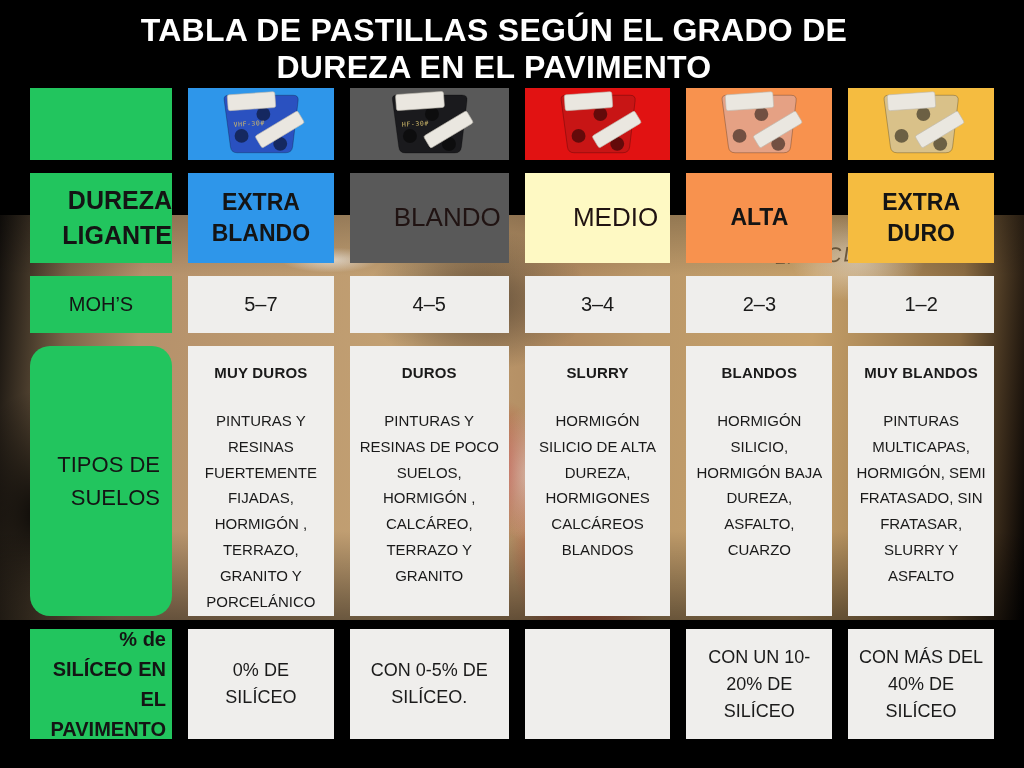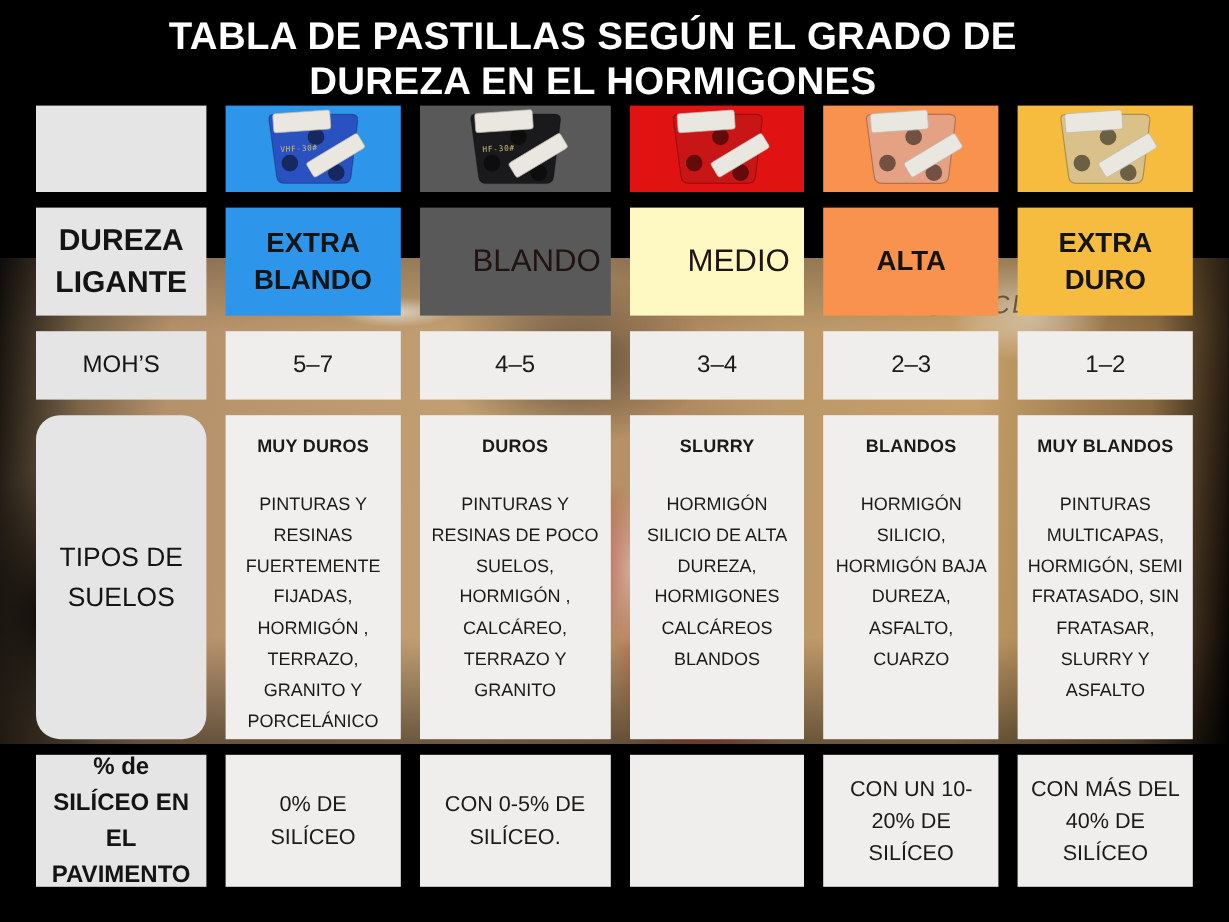--- a/index.html
+++ b/index.html
@@ -47,22 +47,22 @@
     position:absolute; left:30px; top:88px; width:964px; z-index:2;
     display:grid;
     grid-template-columns:142px repeat(5, 1fr);
     grid-template-rows:72px 90px 57px 270px 110px;
     gap:13px 16px;
   }
   .cell { position:relative; }
 
   
   .rowhead {
-    background:#e5e5e5; color:#141414;
-    display:flex; align-items:center; justify-content:center; text-align:center;
+    background:#22c55e; color:#141414;
+    display:flex; align-items:center; justify-content:center; text-align:right;
   }
   .rowhead.empty { }
   .rowhead.hardness { font-weight:bold; font-size:25px; line-height:1.4; }
   .rowhead.mohs { font-size:20px; }
   .rowhead.soils { font-size:22px; line-height:1.5; padding:0 12px;border-radius:20px; }
   .rowhead.silica { font-size:20px; line-height:1.5; padding:0 6px;font-weight:bold; }
 
   
   .pad-cell { display:flex; align-items:center; justify-content:center; }
   .pad-cell svg { width:100%; height:100%; display:block; }
@@ -102,21 +102,21 @@
 </style>
 </head>
 <body>
 
 <div class="photo-band">
   <span class="handwriting">1/4PCD+2</span>
 </div>
 
 <div class="title">
   <div>TABLA DE PASTILLAS SEGÚN EL GRADO DE</div>
-  <div>DUREZA EN EL HORMIGONES</div>
+  <div>DUREZA EN EL PAVIMENTO</div>
 </div>
 
 <div class="table">
 
   <div class="cell rowhead empty"></div>
 
   <div class="cell pad-cell" style="background-color: rgb(46, 150, 234);">
     <svg viewBox="0 0 147 72" style="color: rgb(42, 81, 192);">
       <path class="pad-body" fill="currentColor" d="M36.5 12 Q35.5 7 41 7 L106 7 Q112 7 111 13 L105.5 59 Q104.8 65 98.5 65 L49.5 65 Q43.5 65 42.8 59 Z"></path>
       <circle class="hole" cx="76" cy="26" r="7"></circle>

